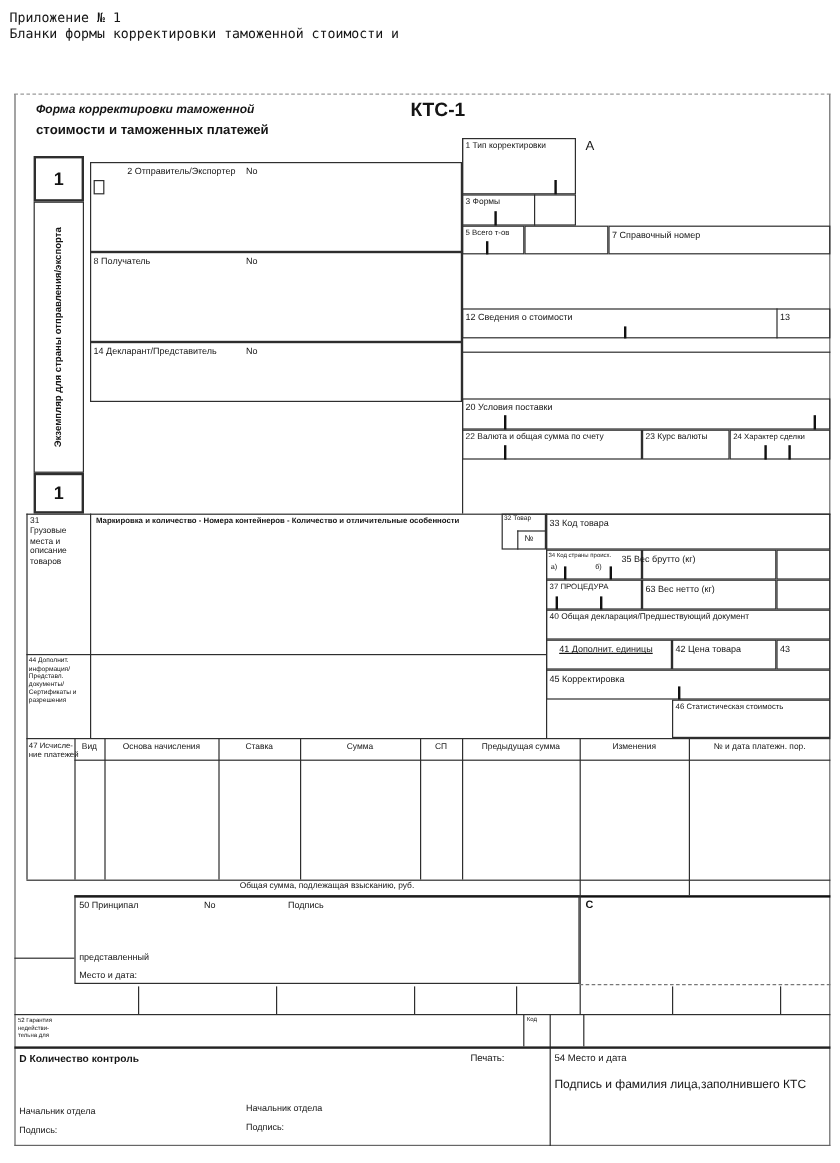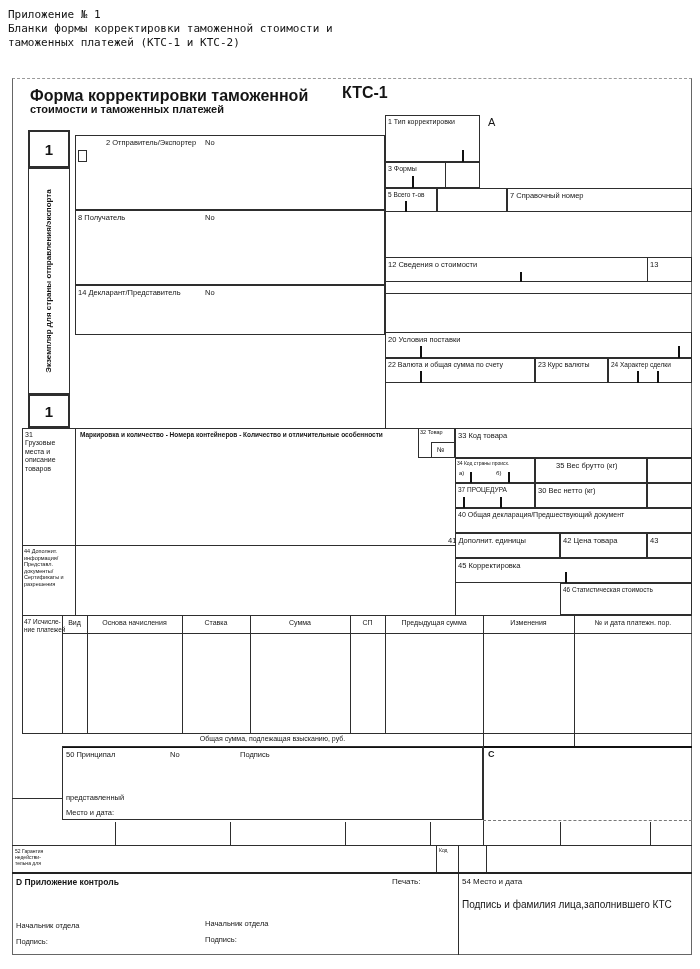--- a/index.html
+++ b/index.html
@@ -16,25 +16,24 @@
   .ctr{text-align:center;}
   .flexc{display:flex;align-items:center;justify-content:center;}
 </style>
 </head>
 <body>
 
 <div id="page">
 
   <div class="lb mono" style="left:8px;top:8px;font-size:11px;">Приложение № 1</div>
   <div class="lb mono" style="left:8px;top:22px;font-size:11px;">Бланки формы корректировки таможенной стоимости и</div>
-  <div class="lb mono" style="left:8px;top:36px;font-size:11px;">таможенных платежей (КТС-1 и КТС-2)</div>
 
   <div class="bx" style="left:12px;top:78px;width:680px;height:877px;border:1px solid #666;border-top:1px dashed #9a9a9a;"></div>
 
-  <div class="lb b" style="left:30px;top:86px;font-size:16px;">Форма корректировки таможенной</div>
+  <div class="lb b" style="left:30px;top:86px;font-size:10px;font-style:italic;">Форма корректировки таможенной</div>
   <div class="lb b" style="left:30px;top:103px;font-size:11px;">стоимости и таможенных платежей</div>
   <div class="lb b" style="left:342px;top:83px;font-size:16px;">КТС-1</div>
 
   <div class="bx flexc b" style="left:28px;top:130px;width:42px;height:38px;font-size:15px;border-width:2px;">1</div>
   <div class="bx" style="left:28px;top:168px;width:42px;height:226px;"></div>
   <div class="lb b ctr" style="left:-64px;top:260px;width:226px;height:42px;line-height:42px;font-size:8px;transform:rotate(-90deg);">Экземпляр для страны отправления/экспорта</div>
   <div class="bx flexc b" style="left:28px;top:394px;width:42px;height:34px;font-size:15px;border-width:2px;">1</div>
 
   <div class="bx" style="left:75px;top:135px;width:310px;height:75px;"></div>
   <div class="lb" style="left:78px;top:138px;margin-left:28px;">2 Отправитель/Экспортер</div>
@@ -109,44 +108,44 @@
   <div class="bx" style="left:455px;top:428px;width:237px;height:30px;"></div>
   <div class="lb" style="left:458px;top:431px;">33 Код товара</div>
 
   <div class="bx" style="left:455px;top:458px;width:80px;height:25px;"></div>
   <div class="lb" style="left:457px;top:460px;font-size:5px;">34 Код страны происх.</div>
   <div class="lb" style="left:459px;top:470px;font-size:6px;">а)</div>
   <div class="tk" style="left:470px;top:472px;height:11px;"></div>
   <div class="lb" style="left:496px;top:470px;font-size:6px;">б)</div>
   <div class="tk" style="left:508px;top:472px;height:11px;"></div>
   <div class="bx" style="left:535px;top:458px;width:112px;height:25px;"></div>
-  <div class="lb" style="left:556px;top:461px;">35 Вес брутто (кг)</div>
+  <div class="lb" style="left:518px;top:461px;">35 Вес брутто (кг)</div>
   <div class="bx" style="left:647px;top:458px;width:45px;height:25px;"></div>
 
   <div class="bx" style="left:455px;top:483px;width:80px;height:25px;"></div>
   <div class="lb" style="left:458px;top:486px;font-size:6.5px;">37 ПРОЦЕДУРА</div>
   <div class="tk" style="left:463px;top:497px;height:11px;"></div>
   <div class="tk" style="left:500px;top:497px;height:11px;"></div>
   <div class="bx" style="left:535px;top:483px;width:112px;height:25px;"></div>
-  <div class="lb" style="left:538px;top:486px;">30 Вес нетто (кг)</div>
+  <div class="lb" style="left:538px;top:486px;">63 Вес нетто (кг)</div>
   <div class="bx" style="left:647px;top:483px;width:45px;height:25px;"></div>
 
   <div class="bx" style="left:455px;top:508px;width:237px;height:25px;"></div>
   <div class="lb" style="left:458px;top:511px;font-size:7px;">40 Общая декларация/Предшествующий документ</div>
 
   <div class="hl" style="left:22px;top:545px;width:433px;"></div>
   <div class="lb pre" style="left:24px;top:548px;font-size:5.5px;">44 Дополнит.
 информация/
 Представл.
 документы/
 Сертификаты и
 разрешения</div>
 
   <div class="bx" style="left:455px;top:533px;width:105px;height:25px;"></div>
-  <div class="lb" style="left:448px;top:536px;">41 Дополнит. единицы</div>
+  <div class="lb" style="left:466px;top:536px;text-decoration:underline;">41 Дополнит. единицы</div>
   <div class="bx" style="left:560px;top:533px;width:87px;height:25px;"></div>
   <div class="lb" style="left:563px;top:536px;">42 Цена товара</div>
   <div class="bx" style="left:647px;top:533px;width:45px;height:25px;"></div>
   <div class="lb" style="left:650px;top:536px;">43</div>
 
   <div class="bx" style="left:455px;top:558px;width:237px;height:25px;"></div>
   <div class="lb" style="left:458px;top:561px;text-align:right;">45 Корректировка</div>
   <div class="tk" style="left:565px;top:572px;height:11px;"></div>
 
   <div class="bx" style="left:560px;top:583px;width:132px;height:32px;"></div>
@@ -198,21 +197,21 @@
 
   <div class="lb pre" style="left:15px;top:848px;font-size:5px;">52 Гарантия
 недействи-
 тельна для</div>
   <div class="vl" style="left:436px;top:845px;height:27px;"></div>
   <div class="lb" style="left:439px;top:847px;font-size:5px;">Код</div>
   <div class="vl" style="left:458px;top:845px;height:110px;"></div>
   <div class="vl" style="left:486px;top:845px;height:27px;"></div>
 
   <div class="hl" style="left:12px;top:872px;width:680px;border-top:2px solid #222;"></div>
-  <div class="lb b" style="left:16px;top:877px;font-size:8.5px;">D Приложение контроль</div>
+  <div class="lb b" style="left:16px;top:877px;font-size:8.5px;">D Количество контроль</div>
   <div class="lb" style="left:392px;top:877px;font-size:8px;">Печать:</div>
   <div class="lb" style="left:462px;top:877px;font-size:8px;">54 Место и дата</div>
   <div class="lb" style="left:462px;top:899px;font-size:10px;">Подпись и фамилия лица,заполнившего КТС</div>
   <div class="lb" style="left:16px;top:921px;">Начальник отдела</div>
   <div class="lb" style="left:16px;top:937px;">Подпись:</div>
   <div class="lb" style="left:205px;top:919px;">Начальник отдела</div>
   <div class="lb" style="left:205px;top:935px;">Подпись:</div>
 
 </div>
 

